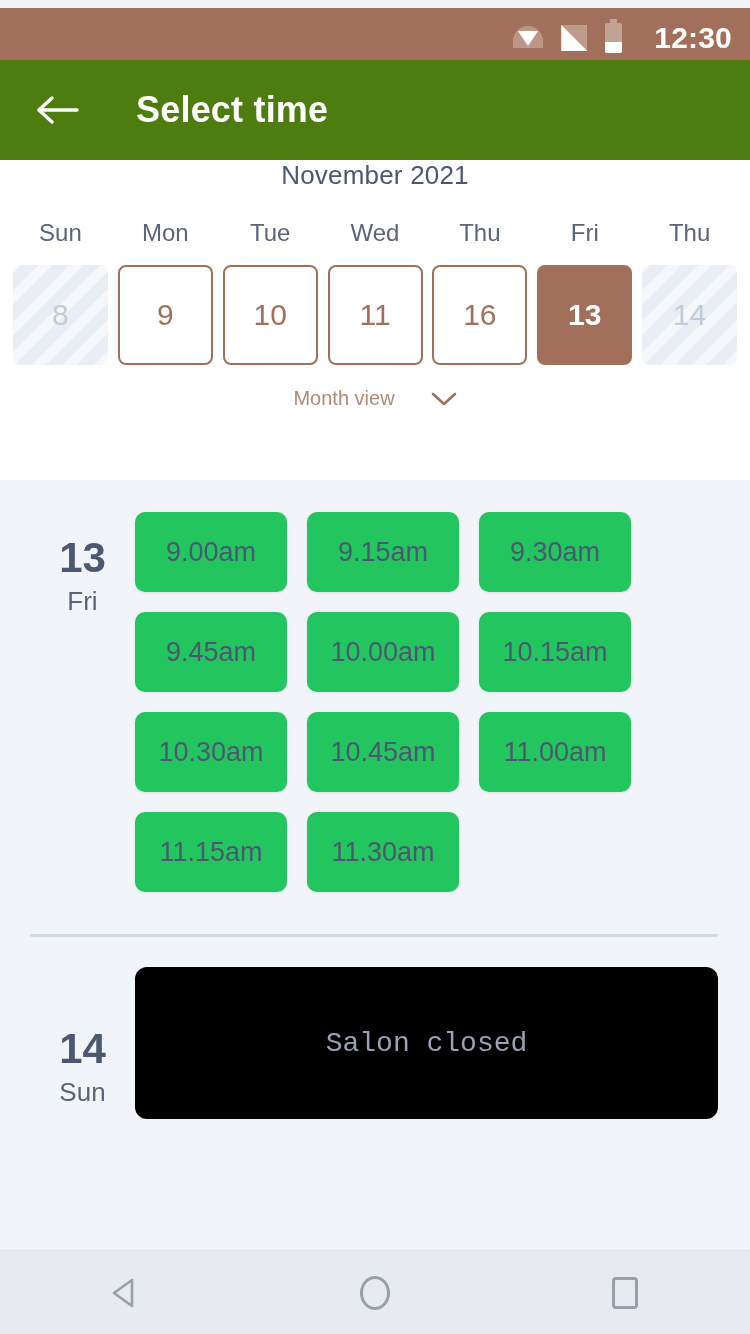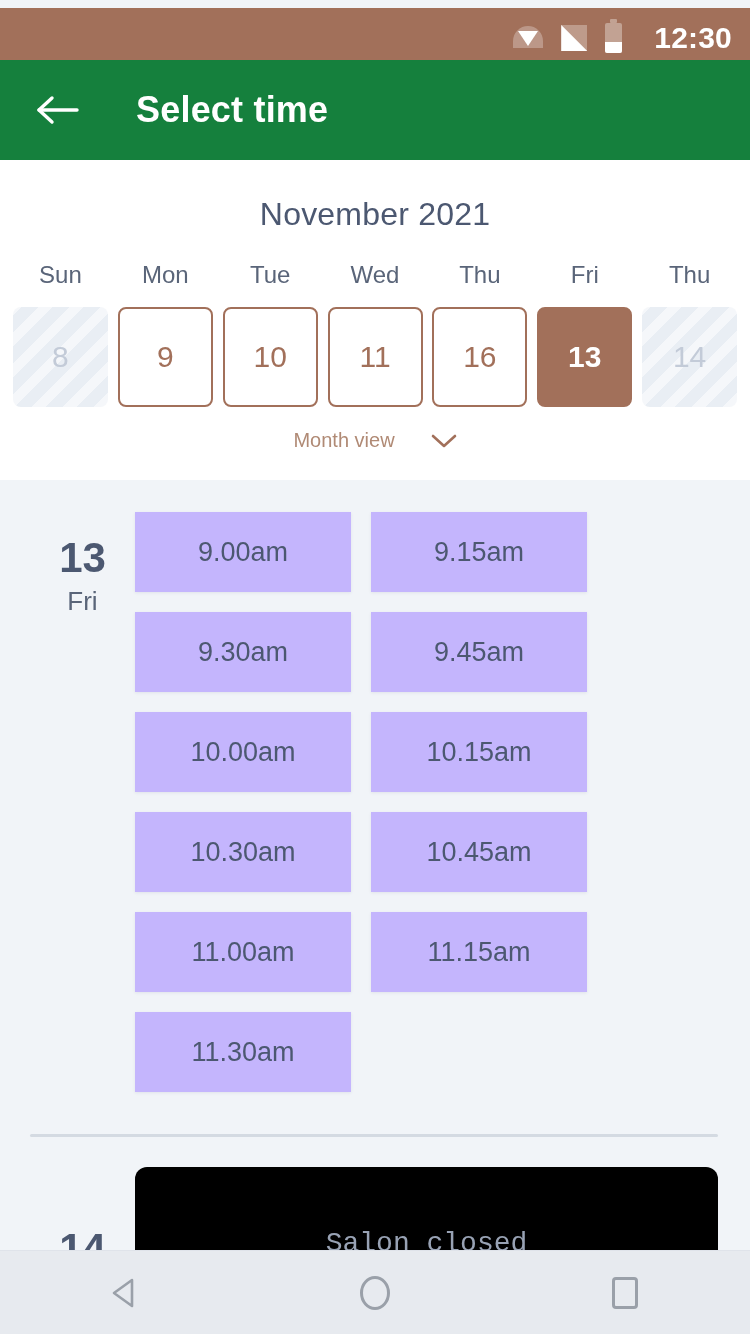--- a/index.html
+++ b/index.html
@@ -85,21 +85,21 @@
     font-weight: bold;
     letter-spacing: 0.2px;
     margin-left: 14px;
   }
 
   
   .appbar {
     position: absolute;
     top: 60px; left: 0;
     width: 750px; height: 100px;
-    background: #15803d;
+    background: #4d7c0f;
     display: flex;
     align-items: center;
   }
   .back-btn {
     width: 60px; height: 60px;
     margin-left: 28px;
     display: flex;
     align-items: center;
     justify-content: center;
     cursor: pointer;
@@ -114,23 +114,22 @@
 
   
   .calendar {
     position: absolute;
     top: 160px; left: 0;
     width: 750px; height: 320px;
     background: #ffffff;
   }
   .cal-month {
     text-align: center;
-    font-size: 32px;
+    font-size: 26px;
     color: #4c5871;
-    padding-top: 36px;
     letter-spacing: 0.2px;
   }
   .cal-dows {
     display: flex;
     margin-top: 28px;
     padding: 0 8px;
   }
   .cal-dow {
     flex: 1;
     text-align: center;
@@ -229,24 +228,24 @@
   }
   .slots {
     flex: 1;
     display: flex;
     flex-wrap: wrap;
     gap: 20px;
     padding-top: 32px;
     padding-right: 30px;
   }
   .slot {
-    width: 216px;
+    width: 152px;
     height: 80px;
-    background: #c4b5fd;
-    border-radius: 0;
+    background: #22c55e;
+    border-radius: 10px;
     display: flex;
     align-items: center;
     justify-content: center;
     font-size: 27px;
     color: #4c5871;
     box-shadow: 0 1px 3px rgba(76,88,113,0.10);
     cursor: pointer;
   }
 
   .divider {

